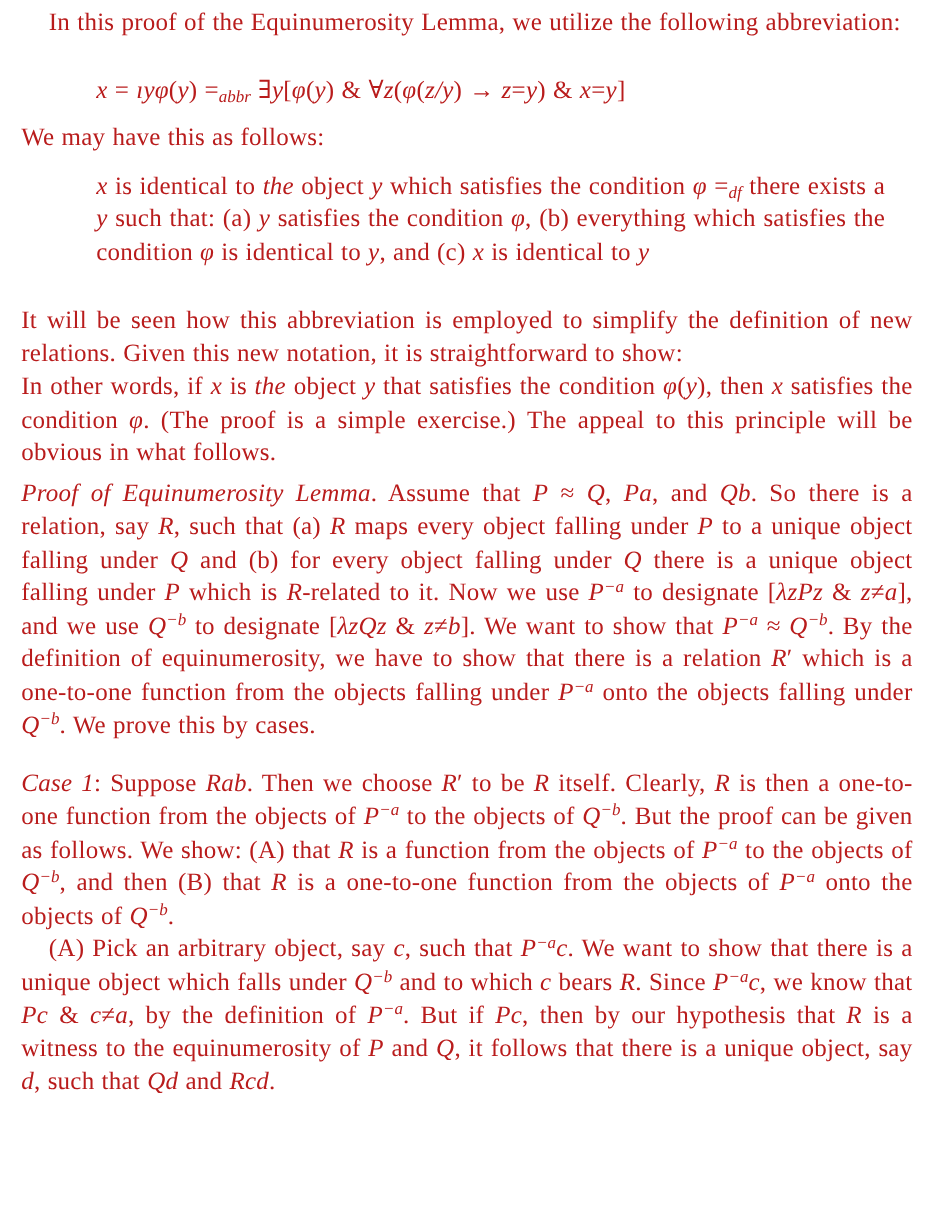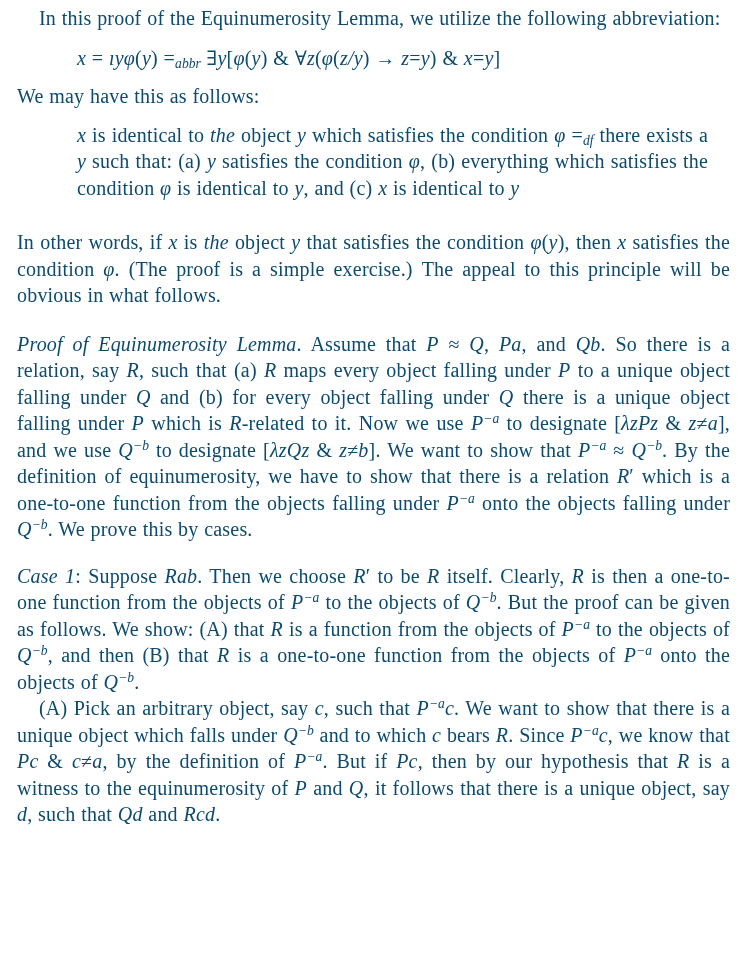--- a/index.html
+++ b/index.html
@@ -4,49 +4,50 @@
 <style>
   html, body { margin: 0; padding: 0; background: #ffffff; }
   .page {
     width: 742px;
     height: 980px;
     box-sizing: border-box;
     padding: 5px 12px 0 17px;
     font-family: "Liberation Serif", "DejaVu Serif", serif;
     font-size: 20px;
     line-height: 26.5px;
-    color: #0c4a6e;
+    color: #b91c1c;
     letter-spacing: 0.2px;
     word-spacing: 0.5px;
     overflow: hidden;
     background: #ffffff;
   }
   .block { text-align: justify; margin: 0; }
   .p-indent { text-indent: 22px; }
-  .p-gap { margin-top: 22px; }
+  .p-gap { margin-top: 6px; }
   .p-smallgap { margin-top: 20px; }
-  .formula { margin: 13px 0 12px 60px; text-align: left; }
+  .formula { margin: 27px 0 12px 60px; text-align: left; }
   .quote { margin: 12px 22px 28px 60px; }
   .it { font-style: italic; }
   sup, sub {
     font-style: italic;
     font-size: 0.68em;
     line-height: 0;
     letter-spacing: 0;
   }
   sup { vertical-align: 0.5em; }
   sub { vertical-align: -0.25em; }
 </style>
 </head>
 <body>
 
 <div class="page">
   <div id="blocks">
       <div class="block p-indent"><span>In this proof of the Equinumerosity Lemma, we utilize the following abbreviation:</span></div>
       <div class="block formula"><span class="it">x</span><span> = </span><span class="it">ıyφ</span><span>(</span><span class="it">y</span><span>) =</span><sub>abbr</sub><span> ∃</span><span class="it">y</span><span>[</span><span class="it">φ</span><span>(</span><span class="it">y</span><span>) &amp; ∀</span><span class="it">z</span><span>(</span><span class="it">φ</span><span>(</span><span class="it">z/y</span><span>) → </span><span class="it">z</span><span>=</span><span class="it">y</span><span>) &amp; </span><span class="it">x</span><span>=</span><span class="it">y</span><span>]</span></div>
       <div class="block p"><span>We may have this as follows:</span></div>
       <div class="block quote"><span class="it">x</span><span> is identical to </span><span class="it">the</span><span> object </span><span class="it">y</span><span> which satisfies the condition </span><span class="it">φ</span><span> =</span><sub>df</sub><span> there exists a </span><span class="it">y</span><span> such that: (a) </span><span class="it">y</span><span> satisfies the condition </span><span class="it">φ</span><span>, (b) everything which satisfies the condition </span><span class="it">φ</span><span> is identical to </span><span class="it">y</span><span>, and (c) </span><span class="it">x</span><span> is identical to </span><span class="it">y</span></div>
+      <div class="block p"><span>It will be seen how this abbreviation is employed to simplify the definition of new relations. Given this new notation, it is straightforward to show:</span></div>
       <div class="block p"><span>In other words, if </span><span class="it">x</span><span> is </span><span class="it">the</span><span> object </span><span class="it">y</span><span> that satisfies the condition </span><span class="it">φ</span><span>(</span><span class="it">y</span><span>), then </span><span class="it">x</span><span> satisfies the condition </span><span class="it">φ</span><span>. (The proof is a simple exercise.) The appeal to this principle will be obvious in what follows.</span></div>
       <div class="block p-gap"><span class="it">Proof of Equinumerosity Lemma</span><span>. Assume that </span><span class="it">P</span><span> ≈ </span><span class="it">Q</span><span>, </span><span class="it">Pa</span><span>, and </span><span class="it">Qb</span><span>. So there is a relation, say </span><span class="it">R</span><span>, such that (a) </span><span class="it">R</span><span> maps every object falling under </span><span class="it">P</span><span> to a unique object falling under </span><span class="it">Q</span><span> and (b) for every object falling under </span><span class="it">Q</span><span> there is a unique object falling under </span><span class="it">P</span><span> which is </span><span class="it">R</span><span>-related to it. Now we use </span><span class="it">P</span><sup>−a</sup><span> to designate [</span><span class="it">λzPz</span><span> &amp; </span><span class="it">z</span><span>≠</span><span class="it">a</span><span>], and we use </span><span class="it">Q</span><sup>−b</sup><span> to designate [</span><span class="it">λzQz</span><span> &amp; </span><span class="it">z</span><span>≠</span><span class="it">b</span><span>]. We want to show that </span><span class="it">P</span><sup>−a</sup><span> ≈ </span><span class="it">Q</span><sup>−b</sup><span>. By the definition of equinumerosity, we have to show that there is a relation </span><span class="it">R</span><span>′</span><span> which is a one-to-one function from the objects falling under </span><span class="it">P</span><sup>−a</sup><span> onto the objects falling under </span><span class="it">Q</span><sup>−b</sup><span>. We prove this by cases.</span></div>
       <div class="block p-smallgap"><span class="it">Case 1</span><span>: Suppose </span><span class="it">Rab</span><span>. Then we choose </span><span class="it">R</span><span>′</span><span> to be </span><span class="it">R</span><span> itself. Clearly, </span><span class="it">R</span><span> is then a one-to-one function from the objects of </span><span class="it">P</span><sup>−a</sup><span> to the objects of </span><span class="it">Q</span><sup>−b</sup><span>. But the proof can be given as follows. We show: (A) that </span><span class="it">R</span><span> is a function from the objects of </span><span class="it">P</span><sup>−a</sup><span> to the objects of </span><span class="it">Q</span><sup>−b</sup><span>, and then (B) that </span><span class="it">R</span><span> is a one-to-one function from the objects of </span><span class="it">P</span><sup>−a</sup><span> onto the objects of </span><span class="it">Q</span><sup>−b</sup><span>.</span></div>
       <div class="block p-indent"><span>(A) Pick an arbitrary object, say </span><span class="it">c</span><span>, such that </span><span class="it">P</span><sup>−a</sup><span class="it">c</span><span>. We want to show that there is a unique object which falls under </span><span class="it">Q</span><sup>−b</sup><span> and to which </span><span class="it">c</span><span> bears </span><span class="it">R</span><span>. Since </span><span class="it">P</span><sup>−a</sup><span class="it">c</span><span>, we know that </span><span class="it">Pc</span><span> &amp; </span><span class="it">c</span><span>≠</span><span class="it">a</span><span>, by the definition of </span><span class="it">P</span><sup>−a</sup><span>. But if </span><span class="it">Pc</span><span>, then by our hypothesis that </span><span class="it">R</span><span> is a witness to the equinumerosity of </span><span class="it">P</span><span> and </span><span class="it">Q</span><span>, it follows that there is a unique object, say </span><span class="it">d</span><span>, such that </span><span class="it">Qd</span><span> and </span><span class="it">Rcd</span><span>.</span></div>
     </div>
 </div>
 
 </body></html>

